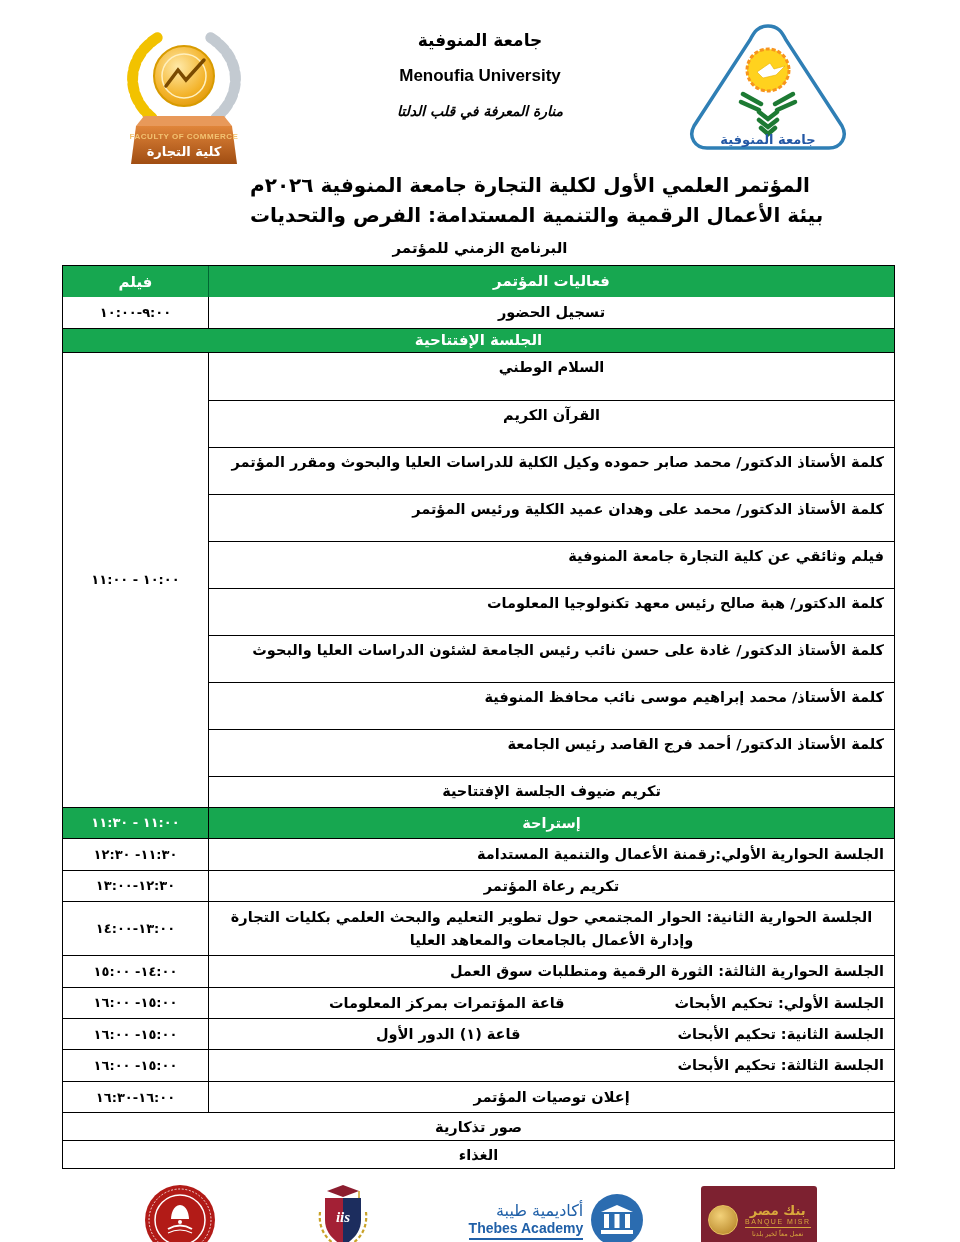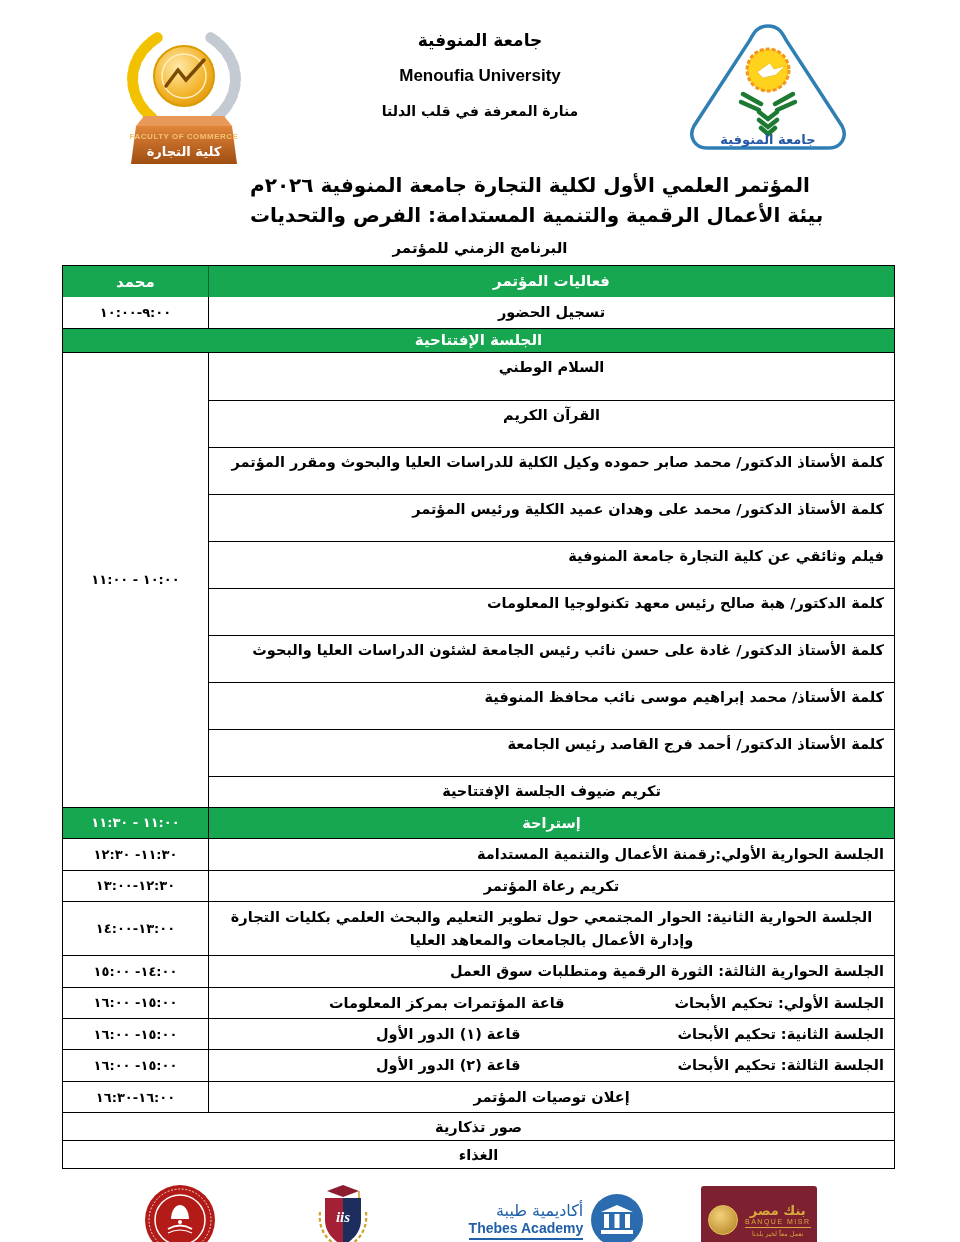--- a/index.html
+++ b/index.html
@@ -10,21 +10,21 @@
     margin: 0 auto;
     background: #fff;
     font-family: "DejaVu Sans", sans-serif;
     overflow: hidden;
   }
   
   .hdr { position: relative; height: 166px; }
   .hdr-center { padding-top: 30px; text-align: center; }
   .hdr-ar   { font-size: 17px; font-weight: bold; direction: rtl; margin-bottom: 16px; }
   .hdr-en   { font-size: 17px; font-weight: bold; font-family: "Liberation Sans", sans-serif; margin-bottom: 17px; }
-  .hdr-motto{ font-size: 14px; font-weight: bold; direction: rtl; }
+  .hdr-motto{ font-size: 14px; font-weight: bold; direction: rtl; font-style: italic; }
   .logo-left  { position: absolute; left: 104px; top: 20px; }
   .logo-right { position: absolute; left: 681px; top: 20px; }
   
   .title-block { margin: 4px 0 0 250px; width: 628px; direction: rtl; text-align: left;
                  font-weight: bold; font-size: 20px; line-height: 30px; }
   .program-heading { margin-top: 9px; text-align: center; font-weight: bold; font-size: 15px; direction: rtl; }
   
   .sched { margin: 8px 0 0 62px; width: 833px; border: 1px solid #000; font-weight: bold; }
   .t-row { display: flex; align-items: stretch; }
   .t-row + .t-row { border-top: 1px solid #000; }
@@ -157,21 +157,21 @@
 
   <div class="title-block">
     <div>المؤتمر العلمي الأول لكلية التجارة جامعة المنوفية ٢٠٢٦م</div>
     <div>بيئة الأعمال الرقمية والتنمية المستدامة: الفرص والتحديات</div>
   </div>
   <div class="program-heading">البرنامج الزمني للمؤتمر</div>
 
   <div class="sched">
     <div class="t-row hdr-row">
       <div class="cell-time">
-          <span class="time-text" style="direction:rtl;unicode-bidi:normal;letter-spacing:0">محمد</span>
+          <span class="time-text" style="direction:rtl;unicode-bidi:normal;letter-spacing:0">فيلم</span>
         </div>
       <div class="cell-body align-center">فعاليات المؤتمر</div>
     </div>
     <div id="schedule-body">
         <div class="t-row">
           <div class="cell-time">
             <span class="time-text">١٠:٠٠-٩:٠٠</span>
           </div>
           <div class="cell-body align-center">تسجيل الحضور</div>
         </div>
@@ -240,21 +240,20 @@
             <span class="s-title">الجلسة الثانية: تحكيم الأبحاث</span>
             <span class="s-hall">قاعة (١) الدور الأول</span>
           </div>
         </div>
         <div class="t-row">
           <div class="cell-time">
             <span class="time-text">١٦:٠٠ -١٥:٠٠</span>
           </div>
           <div class="cell-body session-body">
             <span class="s-title">الجلسة الثالثة: تحكيم الأبحاث</span>
-            <span class="s-hall">قاعة (٢) الدور الأول</span>
           </div>
         </div>
         <div class="t-row">
           <div class="cell-time">
             <span class="time-text">١٦:٣٠-١٦:٠٠</span>
           </div>
           <div class="cell-body align-center">إعلان توصيات المؤتمر</div>
         </div>
         <div class="t-row full-row">صور تذكارية</div>
         <div class="t-row full-row">الغذاء</div>

